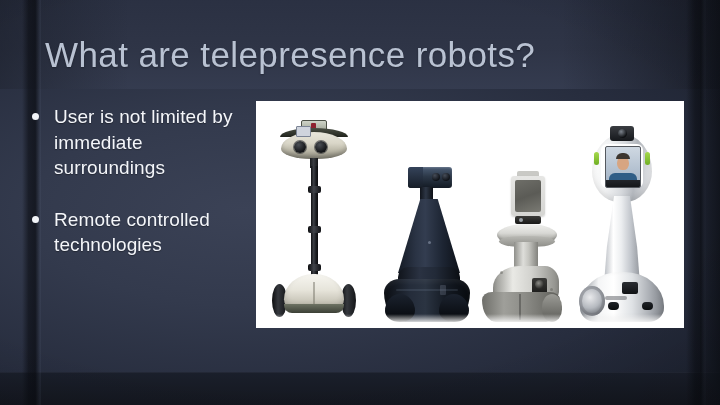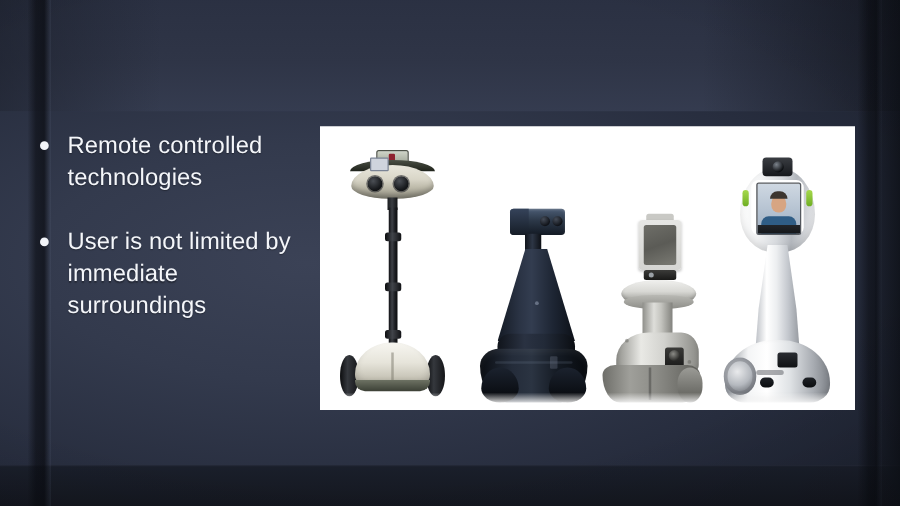--- a/index.html
+++ b/index.html
@@ -375,29 +375,30 @@
 
   <div class="bg-base"></div>
   <div class="bg-topband"></div>
   <div class="bg-topband-shade"></div>
   <div class="bg-bottomband"></div>
   <div class="bg-vstripe"></div>
   <div class="bg-vstripe2"></div>
   <div class="bg-rightdark"></div>
   <div class="bg-vignette"></div>
 
+  <div id="title">What are telepresence robots?</div>
 
   <div id="bullets">
     <div class="bullet">
       <span class="bullet-dot"></span>
-      <span class="bullet-text">Remote controlled technologies</span>
+      <span class="bullet-text">User is not limited by immediate surroundings</span>
     </div>
     <div class="bullet">
       <span class="bullet-dot"></span>
-      <span class="bullet-text">User is not limited by immediate surroundings</span>
+      <span class="bullet-text">Remote controlled technologies</span>
     </div>
   </div>
 
   <div id="photo">
     <div class="stage">
 
       <div class="robot r1">
         <div class="minidisp">
             <span class="dot"></span>
           </div>

